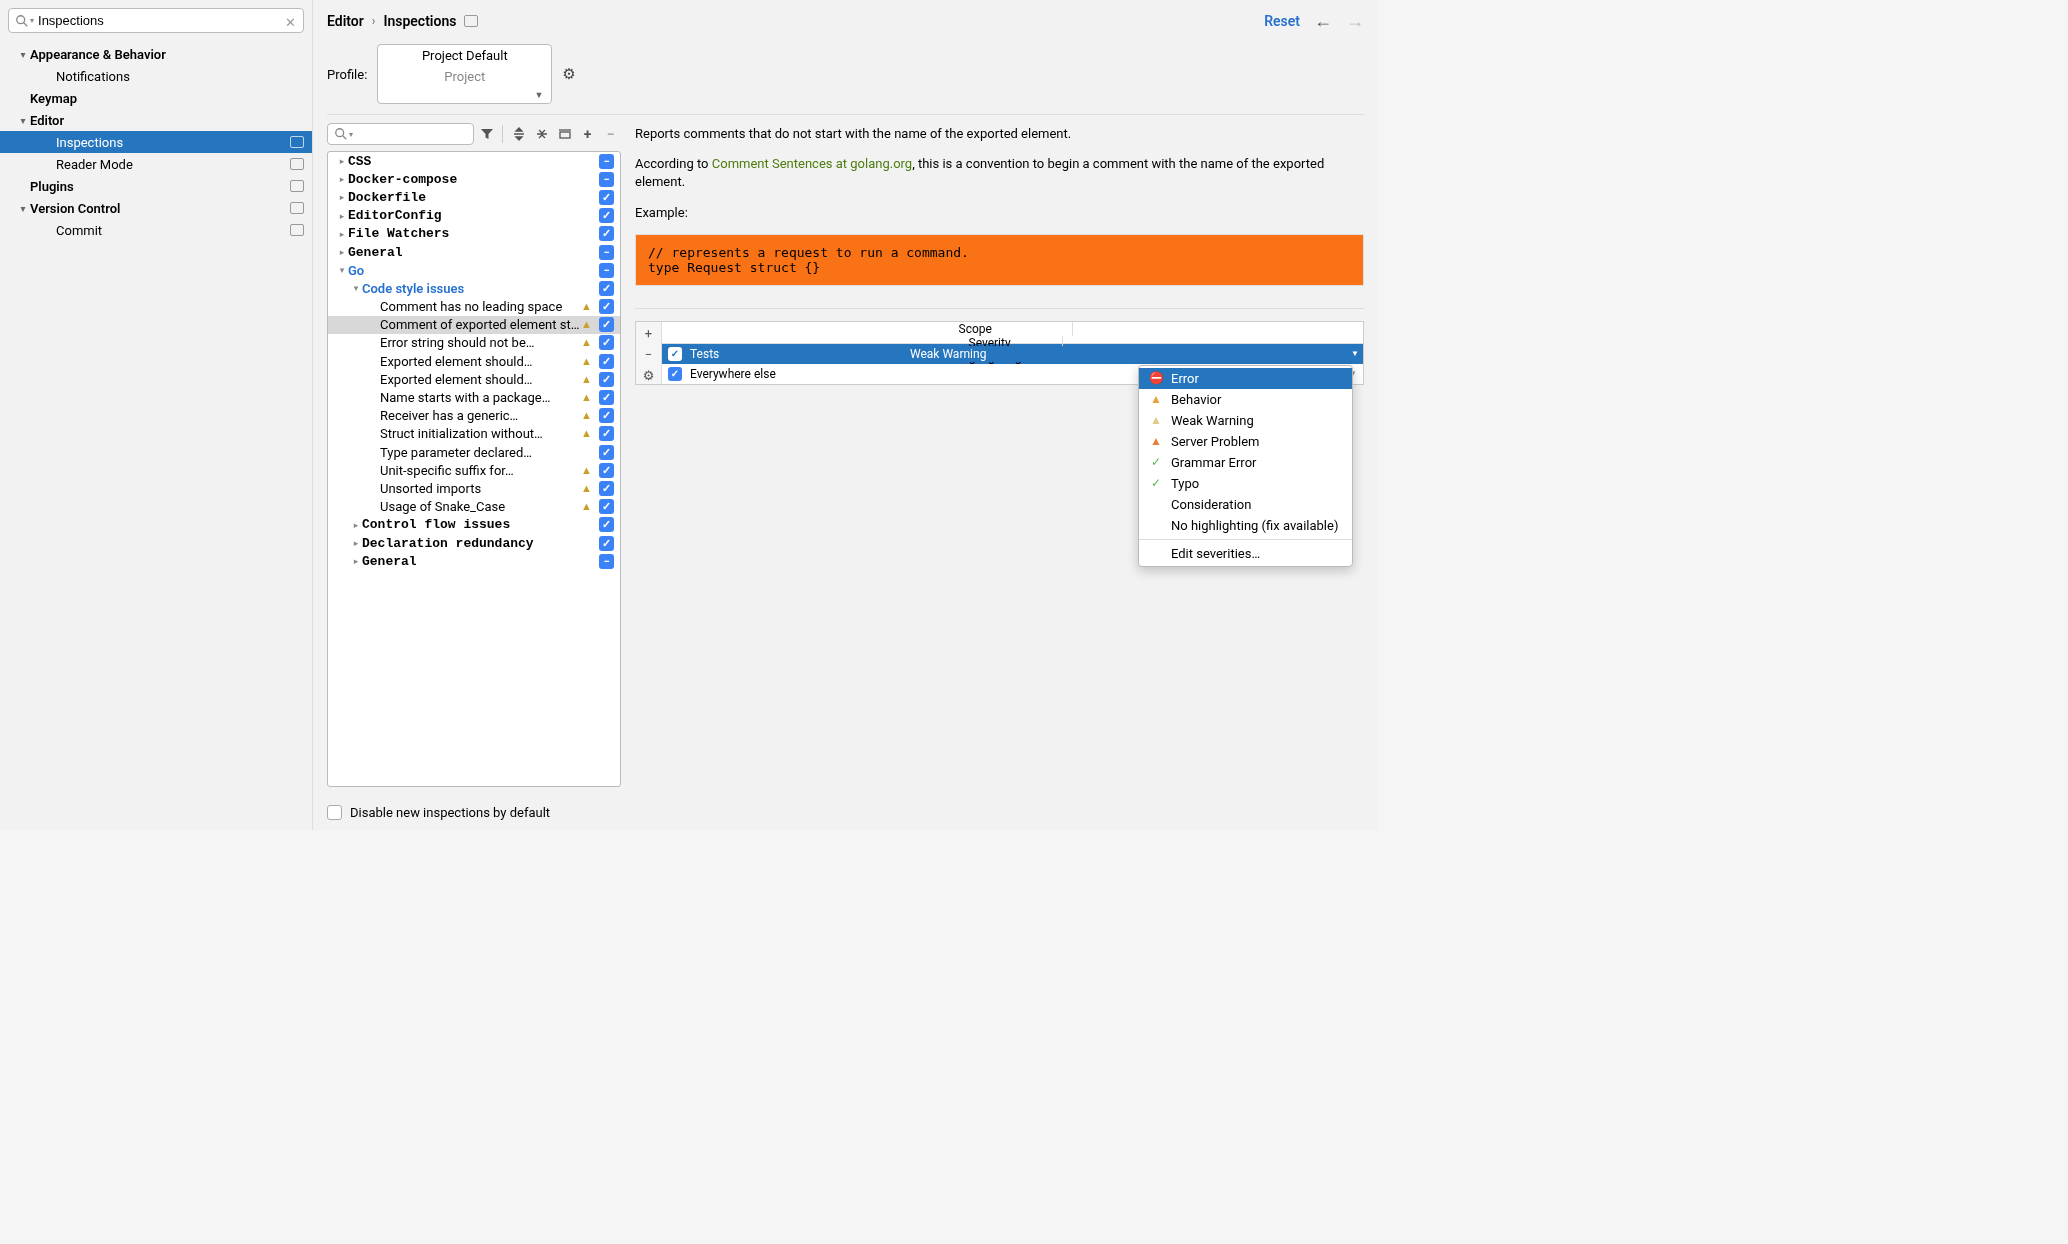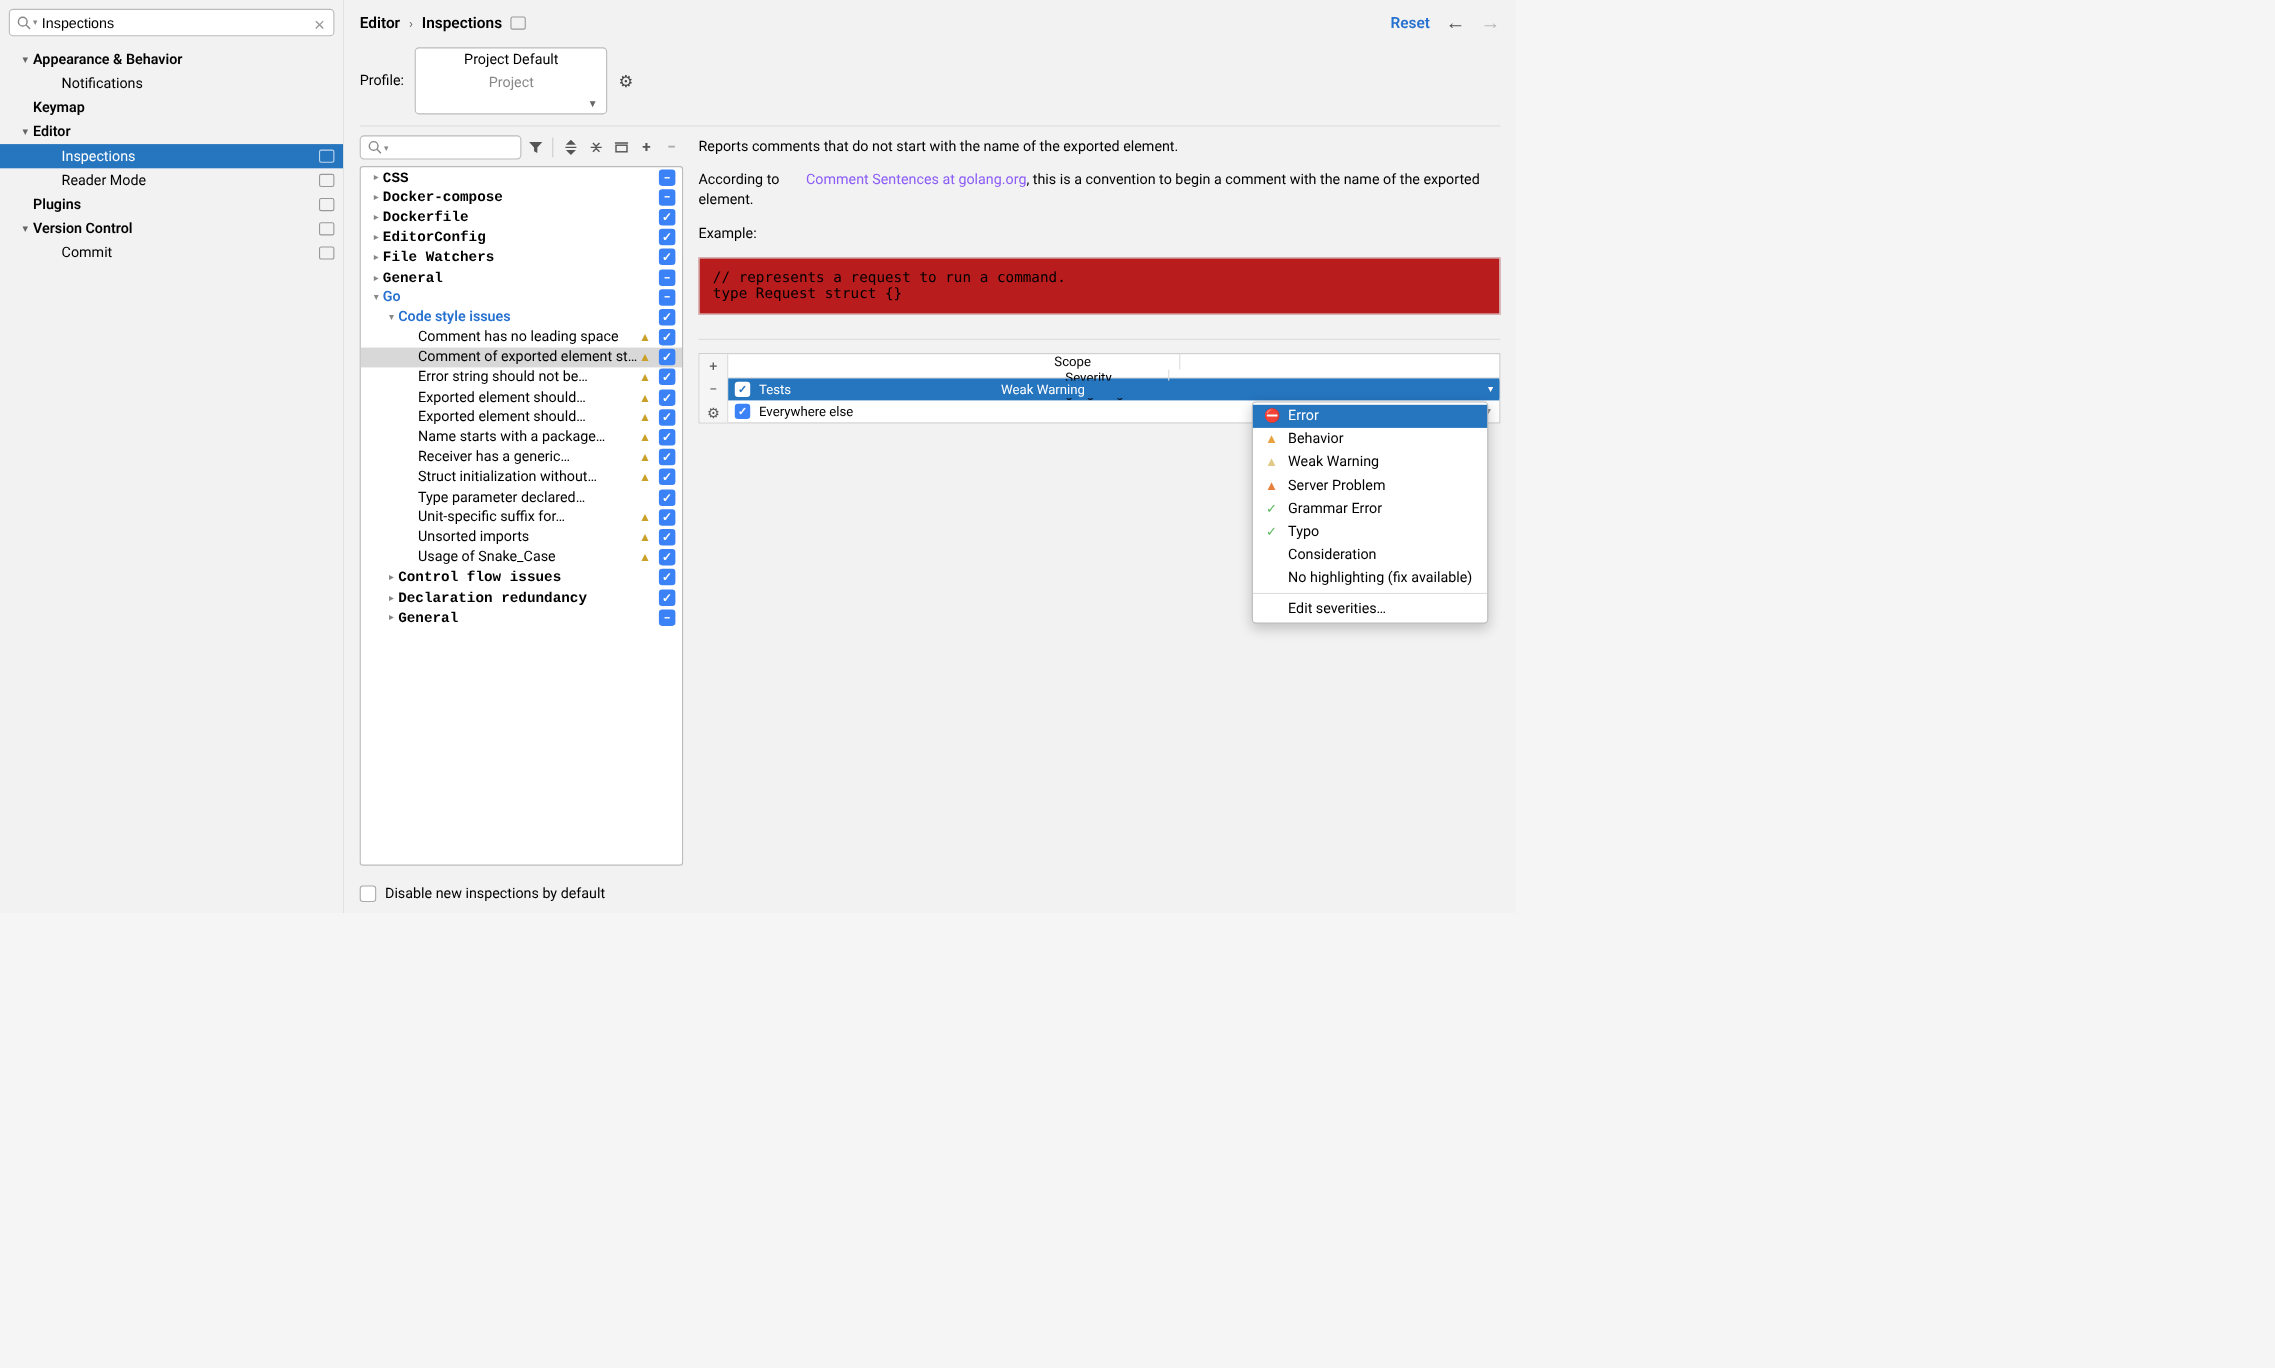--- a/index.html
+++ b/index.html
@@ -57,22 +57,22 @@
 .icheck.check::before { content: "✓"; }
 .iwarn { width: 12px; flex-shrink: 0; font-size: 11px; margin-right: 2px; }
 .iwarn-on { color: #c9a028; }
 .ipad-0 { padding-left: 8px; }
 .ipad-1 { padding-left: 22px; }
 .ipad-2 { padding-left: 40px; }
 .disable-row { display: flex; align-items: center; padding: 10px 14px; gap: 8px; }
 .checkbox-empty { width: 15px; height: 15px; border: 1px solid #aaa; border-radius: 3px; background: #fff; }
 .insp-right { flex: 1; padding: 10px 14px; display: flex; flex-direction: column; overflow: hidden; }
 .desc p { margin-bottom: 12px; line-height: 1.4; }
-.desc a { color: #8b5cf6; text-decoration: none; margin-left: 21px; }
-.code-block { background: #b91c1c; border: 1px solid #ddd; padding: 10px 12px; font-family: "SF Mono", Menlo, Consolas, monospace; font-size: 13px; white-space: pre; margin-bottom: 14px; }
+.desc a { color: #4d7c0f; text-decoration: none; }
+.code-block { background: #f97316; border: 1px solid #ddd; padding: 10px 12px; font-family: "SF Mono", Menlo, Consolas, monospace; font-size: 13px; white-space: pre; margin-bottom: 14px; }
 .hr2 { border-top: 1px solid #ddd; margin: 8px 0 12px 0; }
 .scope-panel { display: flex; border: 1px solid #ccc; background: #fff; position: relative; }
 .scope-tools { width: 26px; background: #f5f5f5; border-right: 1px solid #ddd; display: flex; flex-direction: column; align-items: center; padding-top: 4px; gap: 6px; }
 .scope-tool { font-size: 13px; color: #555; cursor: pointer; }
 .scope-table { flex: 1; }
 .st-head { display: flex; border-bottom: 1px solid #ddd; height: 22px; align-items: center; flex-direction: column; }
 .st-col { padding: 0 6px; font-size: 12px; }
 .st-c-check { width: 26px; border-right: 1px solid #ddd; height: 100%; }
 .st-c-scope { width: 120px; border-right: 1px solid #ddd; }
 .st-c-sev { width: 100px; border-right: 1px solid #ddd; }

